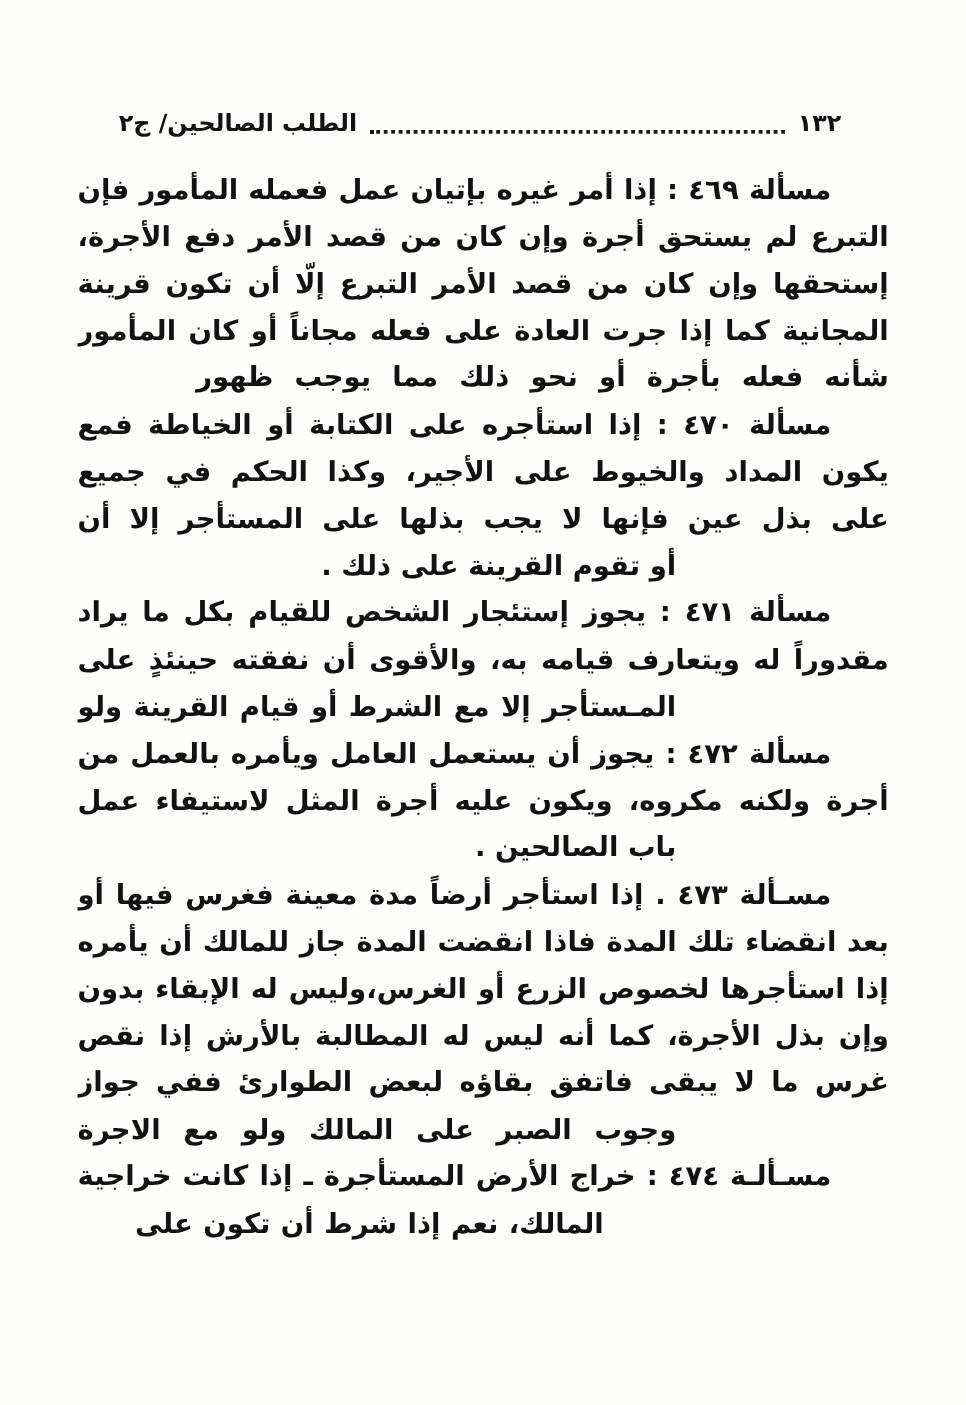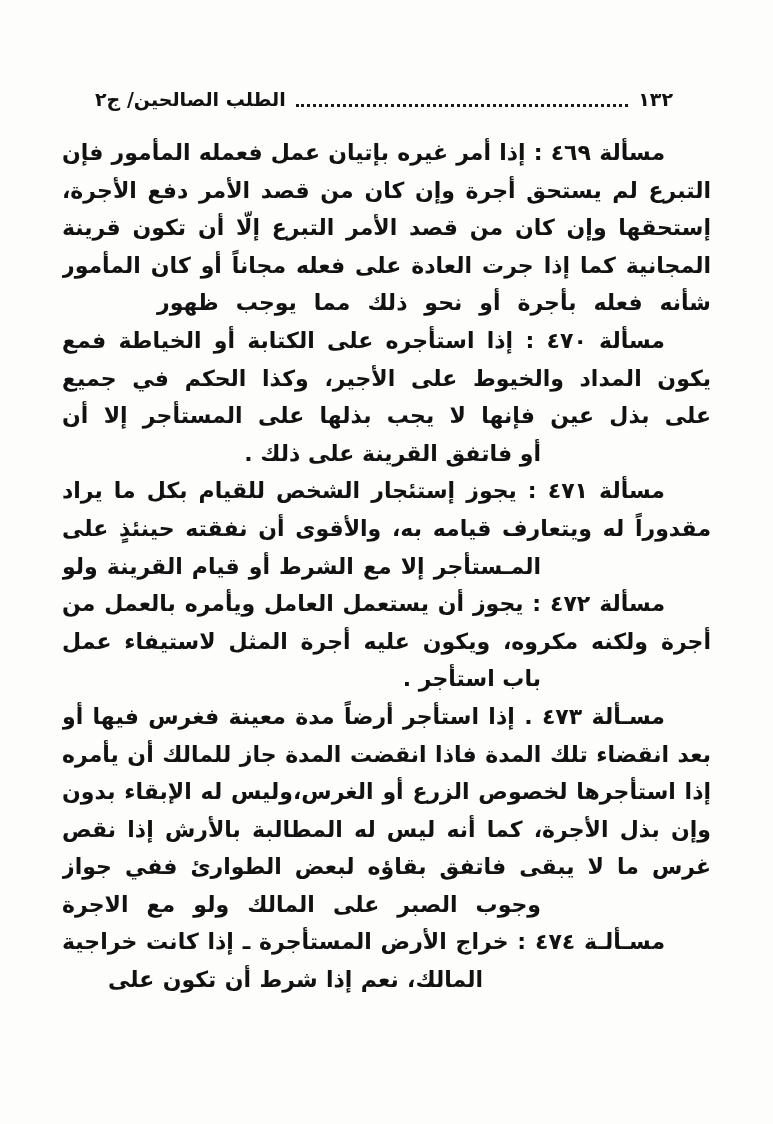--- a/index.html
+++ b/index.html
@@ -69,33 +69,33 @@
       <div class="ln">التبرع لم يستحق أجرة وإن كان من قصد الأمر دفع الأجرة، وإن قصد الأجرة</div>
       <div class="ln">إستحقها وإن كان من قصد الأمر التبرع إلّا أن تكون قرينة على قصد</div>
       <div class="ln">المجانية كما إذا جرت العادة على فعله مجاناً أو كان المأمور ممّن ليس من</div>
       <div class="ln pl95">شأنه فعله بأجرة أو نحو ذلك مما يوجب ظهور الطلب في مجانية الفعل .</div>
     </div>
 
     <div class="para">
       <div class="ln first">مسألة ٤٧٠ : إذا استأجره على الكتابة أو الخياطة فمع إطلاق الإجارة</div>
       <div class="ln">يكون المداد والخيوط على الأجير، وكذا الحكم في جميع الأعمال المتوقفة</div>
       <div class="ln">على بذل عين فإنها لا يجب بذلها على المستأجر إلا أن يشترط كونها عليه</div>
-      <div class="ln lastr ind170">أو فاتفق القرينة على ذلك .</div>
+      <div class="ln lastr ind170">أو تقوم القرينة على ذلك .</div>
     </div>
 
     <div class="para">
       <div class="ln first">مسألة ٤٧١ : يجوز إستئجار الشخص للقيام بكل ما يراد منه مما يكون</div>
       <div class="ln">مقدوراً له ويتعارف قيامه به، والأقوى أن نفقته حينئذٍ على نفسه لا على</div>
       <div class="ln ind170">المـستأجر إلا مع الشرط أو قيام القرينة ولو كانت هي العادة .</div>
     </div>
 
     <div class="para">
       <div class="ln first">مسألة ٤٧٢ : يجوز أن يستعمل العامل ويأمره بالعمل من دون تعيين</div>
       <div class="ln">أجرة ولكنه مكروه، ويكون عليه أجرة المثل لاستيفاء عمل العامل وليس من</div>
-      <div class="ln lastr ind170">باب استأجر .</div>
+      <div class="ln lastr ind170">باب الصالحين .</div>
     </div>
 
     <div class="para">
       <div class="ln first">مسـألة ٤٧٣ . إذا استأجر أرضاً مدة معينة فغرس فيها أو زرع ما يبقى</div>
       <div class="ln">بعد انقضاء تلك المدة فاذا انقضت المدة جاز للمالك أن يأمره بقلعه وكذا</div>
       <div class="ln">إذا استأجرها لخصوص الزرع أو الغرس،وليس له الإبقاء بدون رضا المالك</div>
       <div class="ln">وإن بذل الأجرة، كما أنه ليس له المطالبة بالأرش إذا نقص بالقلع، واما إذا</div>
       <div class="ln">غرس ما لا يبقى فاتفق بقاؤه لبعض الطوارئ ففي جواز اجباره على قلعه وعدم</div>
       <div class="ln lastr ind170">وجوب الصبر على المالك ولو مع الاجرة اشكال .</div>
     </div>

